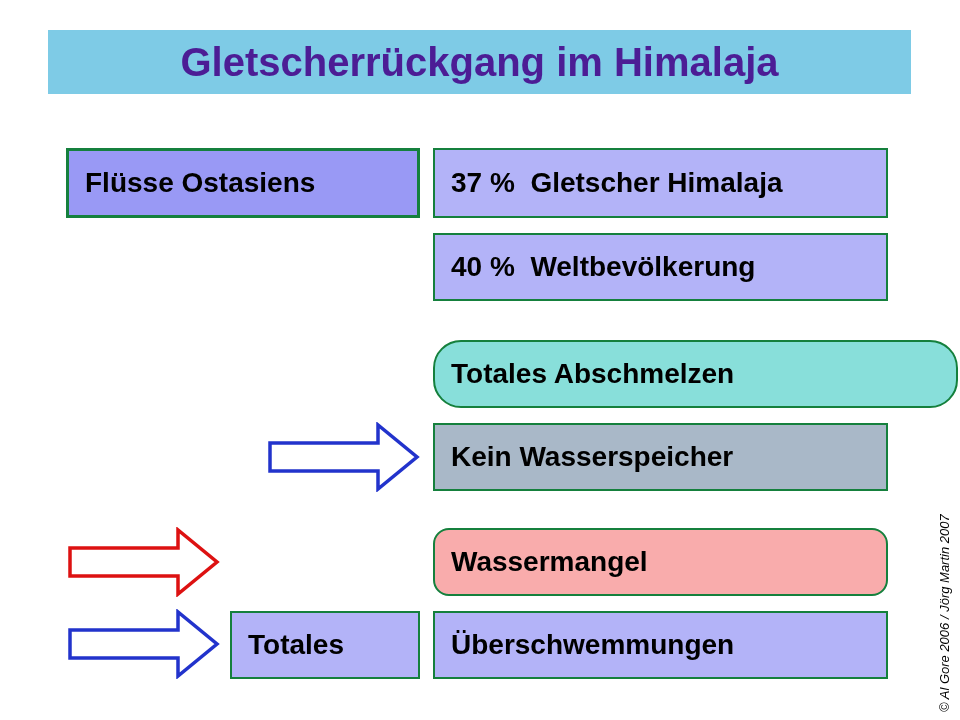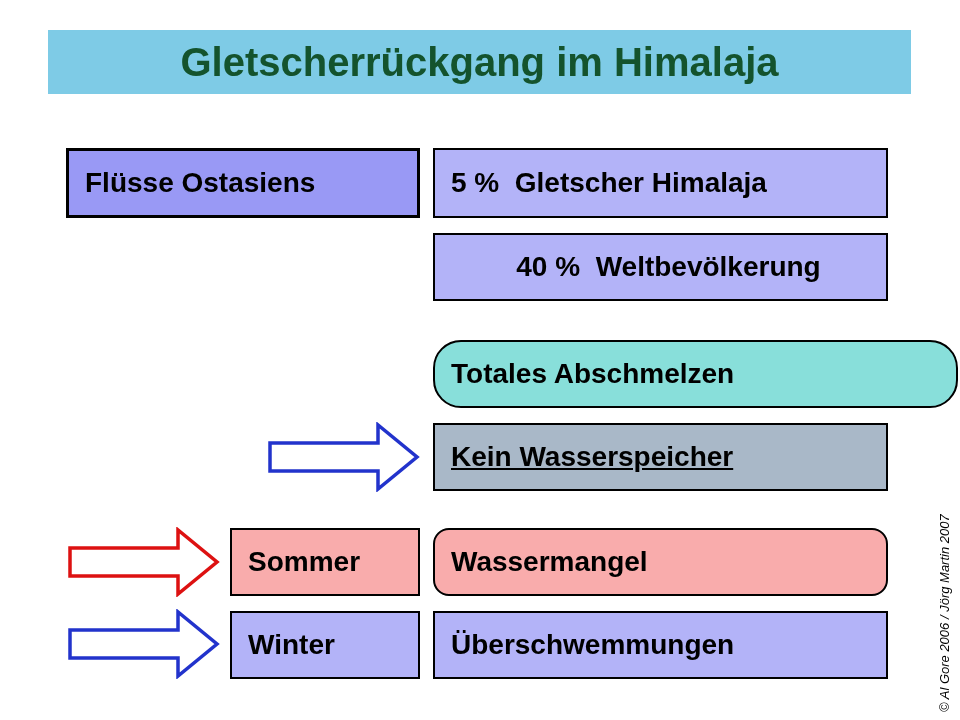--- a/index.html
+++ b/index.html
@@ -23,52 +23,52 @@
     height: 64px;
     background: #7ECBE6;
     display: flex;
     align-items: center;
     justify-content: center;
   }
   .title-bar h1 {
     margin: 12px;
     font-size: 40px;
     font-weight: bold;
-    color: #14532d;
+    color: #4c1d95;
     letter-spacing: 0px;
     white-space: pre;
   }
   .box {
     position: absolute;
     display: flex;
     align-items: center;
     box-sizing: border-box;
     background: #B3B3F8;
-    border: 2px solid #000000;
+    border: 2px solid #15803d;
     font-size: 28px;
     font-weight: bold;
     color: #000000;
     padding-left: 16px;
     white-space: pre;
   }
   .box.thick { border-width: 3px; }
   .box.periwinkle-med { background: #9999F5; }
   .box.periwinkle { background: #B3B3F8; }
   .box.teal { background: #35CCCB; }
   .box.teal-light { background: #88DFDA; }
   .box.grayblue { background: #A9B8C8; }
   .box.pink { background: #F9ACAC; }
 
   
   .b-fluesse   { left: 66px;  top: 148px; width: 354px; height: 70px; }
   .b-g50       { left: 433px; top: 148px; width: 455px; height: 70px; }
-  .b-w40       { left: 433px; top: 233px; width: 455px; height: 68px; justify-content: center; }
+  .b-w40       { left: 433px; top: 233px; width: 455px; height: 68px; }
   .b-gh        { left: 66px;  top: 340px; width: 354px; height: 68px; }
   .b-ta        { left: 433px; top: 340px; width: 525px; height: 68px; border-radius: 28px; }
-  .b-kw        { left: 433px; top: 423px; width: 455px; height: 68px; text-decoration: underline; }
+  .b-kw        { left: 433px; top: 423px; width: 455px; height: 68px; }
   .b-sommer    { left: 230px; top: 528px; width: 190px; height: 68px; }
   .b-wm        { left: 433px; top: 528px; width: 455px; height: 68px; border-radius: 16px; }
   .b-winter    { left: 230px; top: 611px; width: 190px; height: 68px; }
   .b-ue        { left: 433px; top: 611px; width: 455px; height: 68px; }
 
   .arrow {
     position: absolute;
     width: 152px;
     height: 70px;
   }
@@ -95,21 +95,21 @@
 <div class="slide">
 
   <div class="title-bar">
     <h1>Gletscherrückgang im Himalaja</h1>
   </div>
 
   <div class="box thick periwinkle-med b-fluesse">
     <span>Flüsse Ostasiens</span>
   </div>
   <div class="box periwinkle b-g50">
-    <span>5 %  Gletscher Himalaja</span>
+    <span>37 %  Gletscher Himalaja</span>
   </div>
   <div class="box periwinkle b-w40">
     <span>40 %  Weltbevölkerung</span>
   </div>
 
   <div class="box teal-light b-ta">
     <span>Totales Abschmelzen</span>
   </div>
 
   <div class="arrow a-mid">
@@ -119,34 +119,31 @@
   </div>
   <div class="box grayblue b-kw">
     <span>Kein Wasserspeicher</span>
   </div>
 
   <div class="arrow a-sommer">
     <svg viewBox="0 0 152 70" xmlns="http://www.w3.org/2000/svg">
       <polygon points="2,21 110,21 110,3 149,35 110,67 110,49 2,49" fill="#ffffff" stroke="#DD1111" stroke-width="3.5" stroke-linejoin="miter"></polygon>
     </svg>
   </div>
-  <div class="box pink b-sommer">
-    <span>Sommer</span>
-  </div>
   <div class="box pink b-wm">
     <span>Wassermangel</span>
   </div>
 
   <div class="arrow a-winter">
     <svg viewBox="0 0 152 70" xmlns="http://www.w3.org/2000/svg">
       <polygon points="2,21 110,21 110,3 149,35 110,67 110,49 2,49" fill="#ffffff" stroke="#2233CC" stroke-width="3.5" stroke-linejoin="miter"></polygon>
     </svg>
   </div>
   <div class="box periwinkle b-winter">
-    <span>Winter</span>
+    <span>Totales</span>
   </div>
   <div class="box periwinkle b-ue">
     <span>Überschwemmungen</span>
   </div>
 
   <div class="copyright">© Al Gore 2006  /  Jörg Martin 2007</div>
 
 </div>
 
 </body></html>

